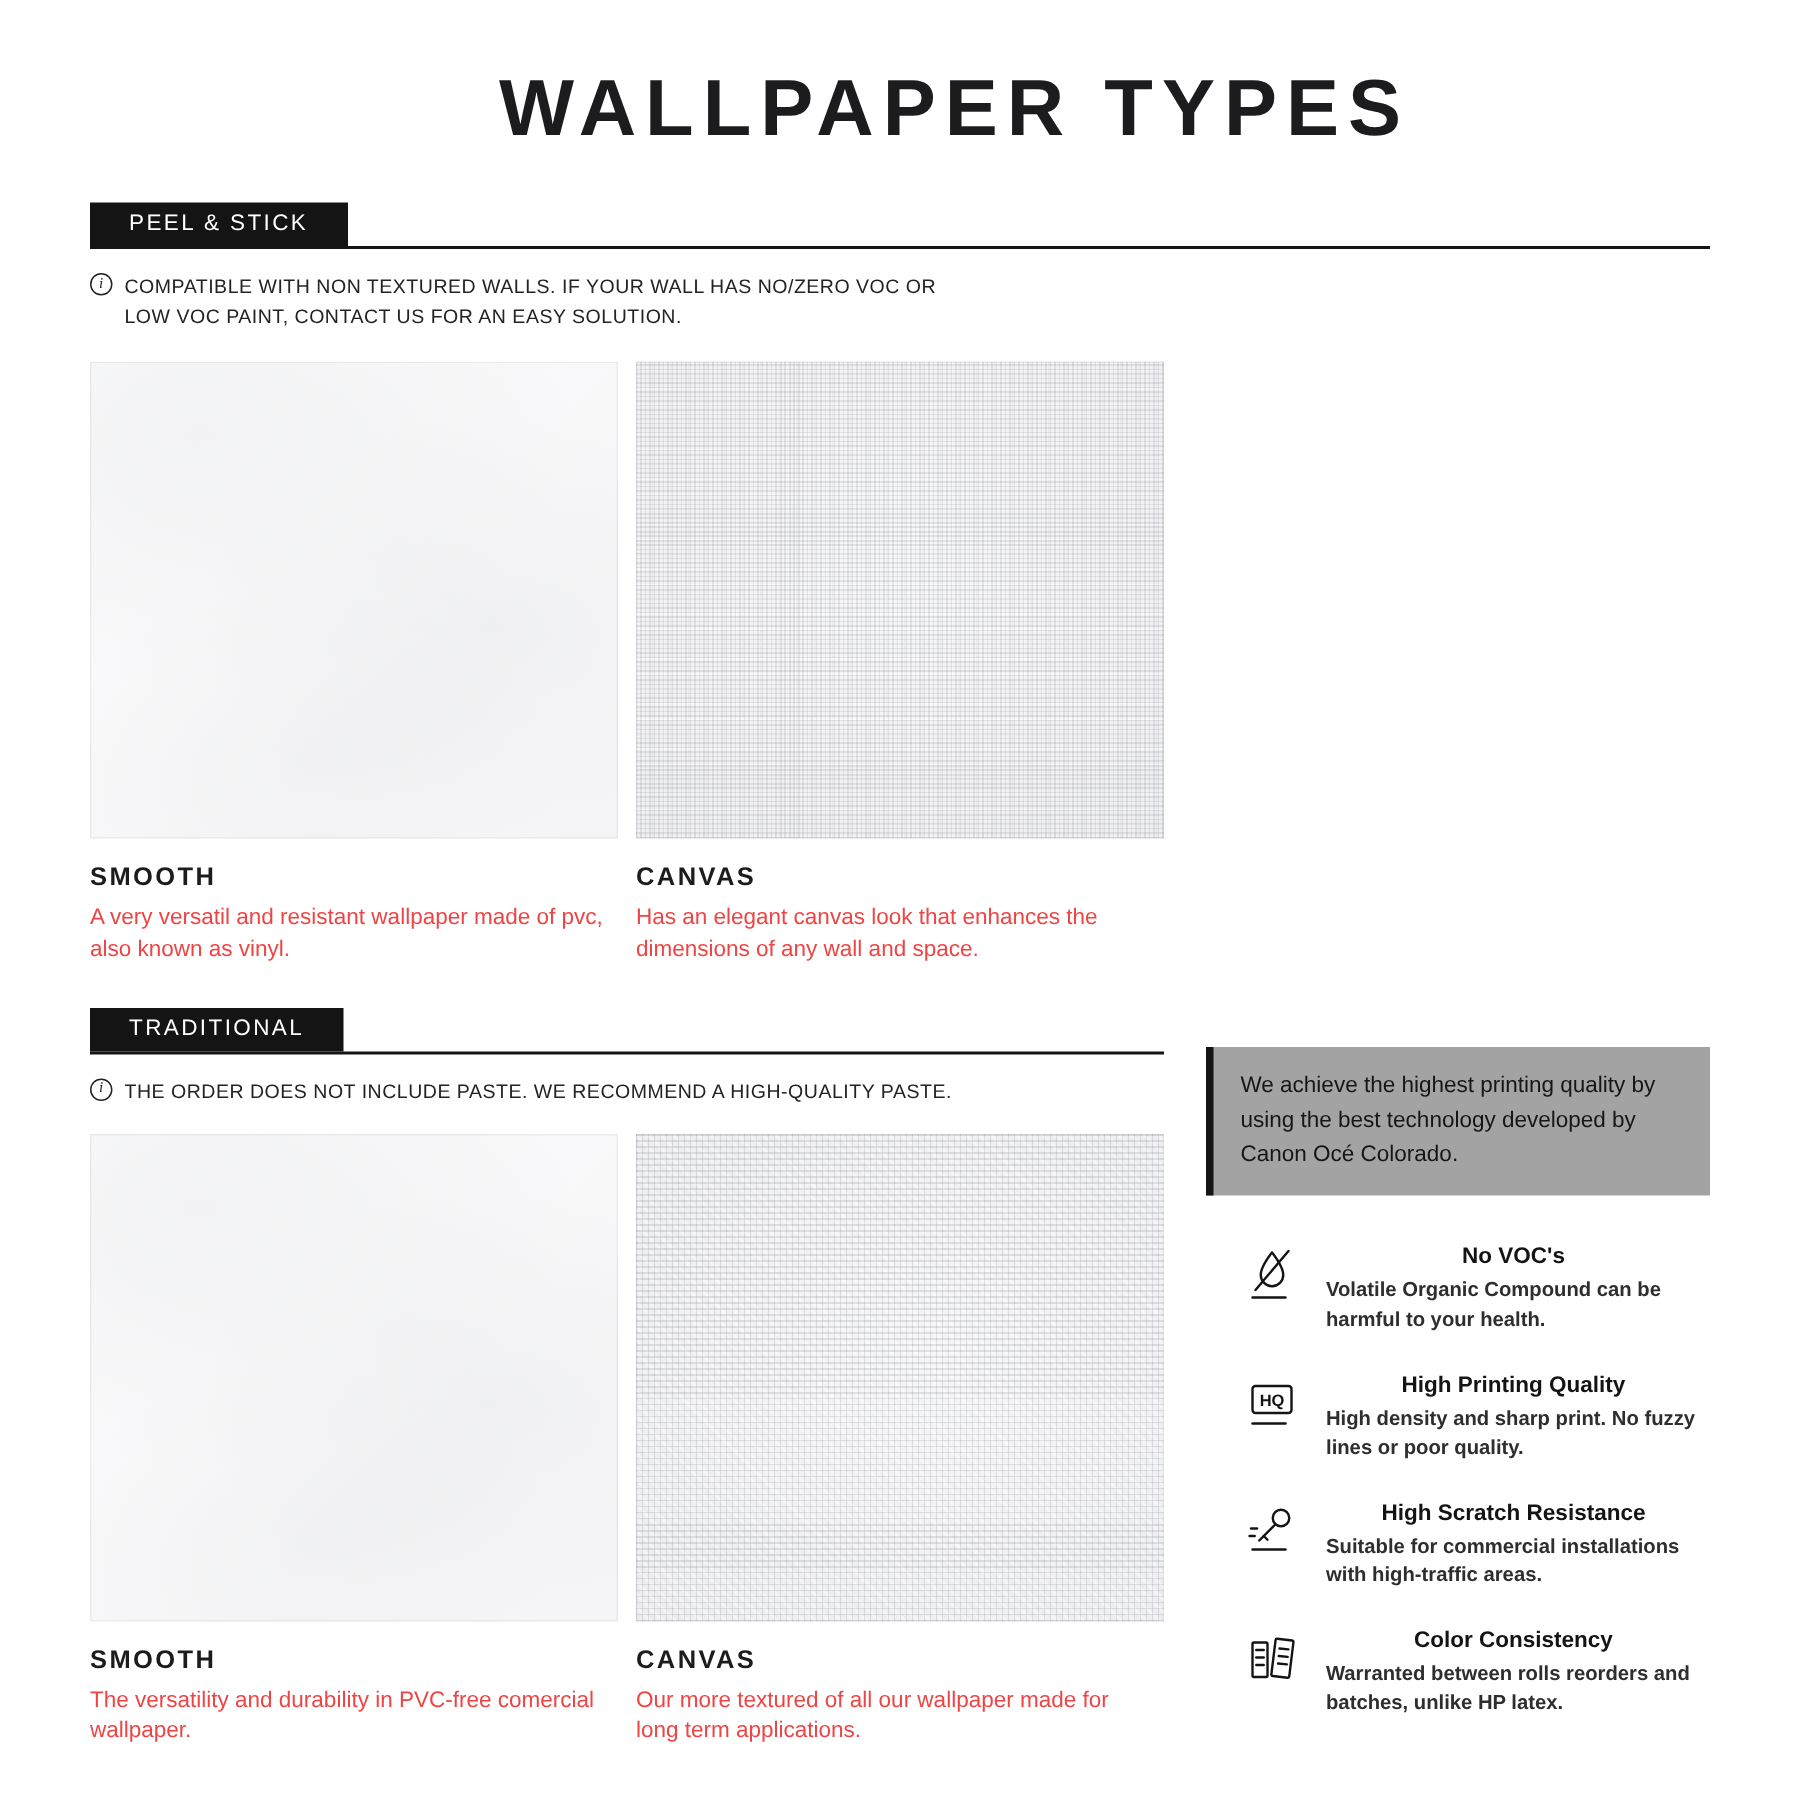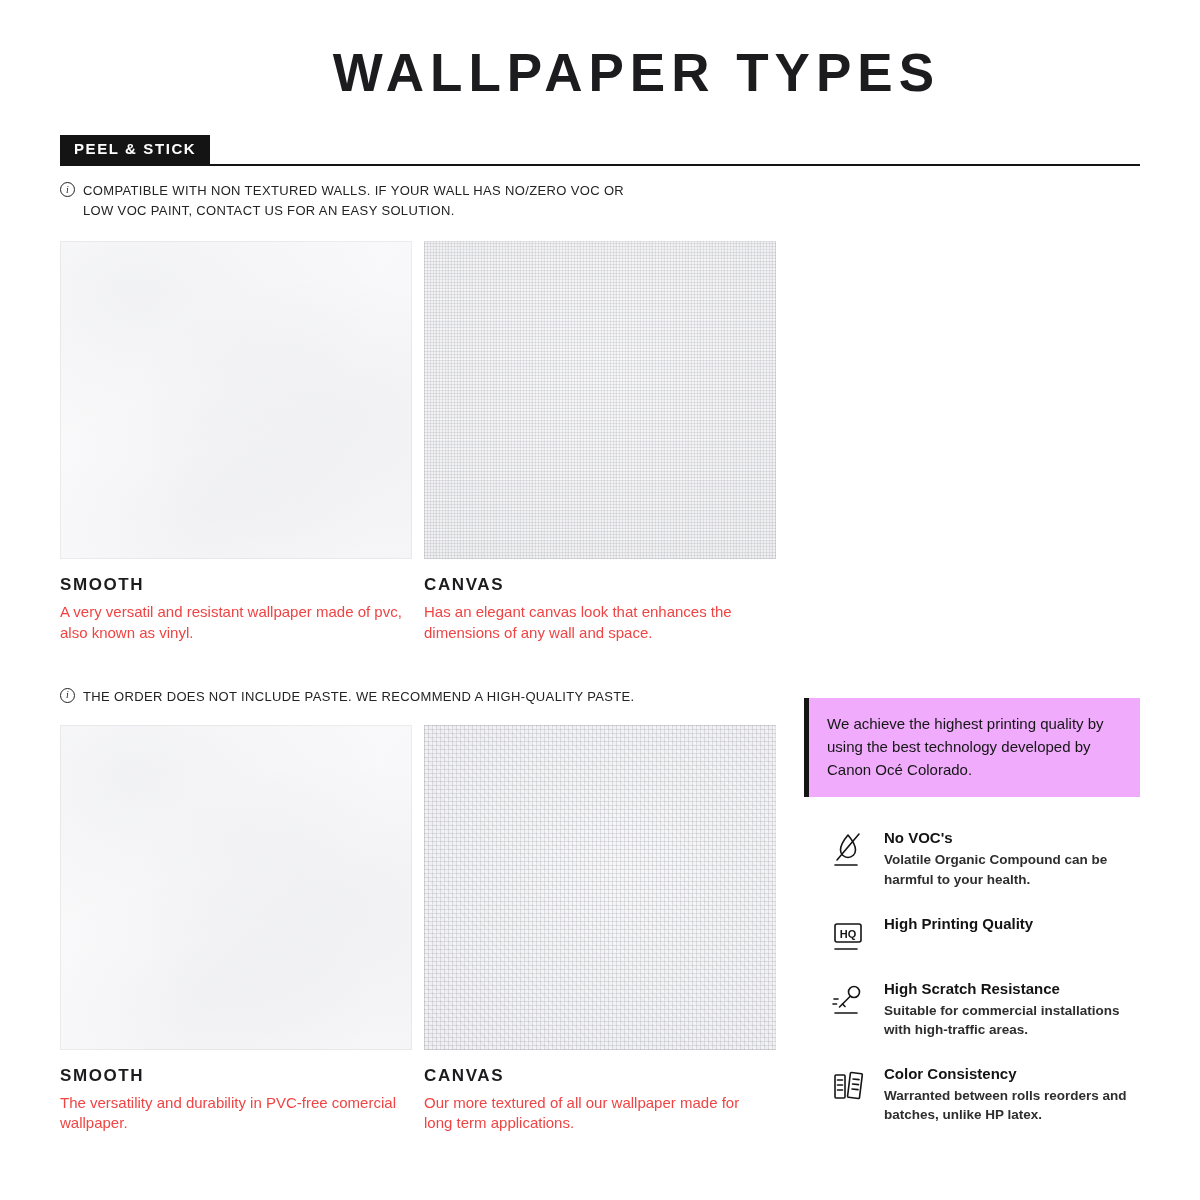--- a/index.html
+++ b/index.html
@@ -23,24 +23,24 @@
     letter-spacing: 6px;
     color: #1c1c1e;
   }
 
   
   .section-head { border-bottom: 2px solid #141414; line-height: 0; }
   .section-label {
     display: inline-block;
     background: #141414;
     color: #ffffff;
-    font-weight: 700;
+    font-weight: 400;
     font-size: 15px;
     letter-spacing: 1.6px;
-    padding: 5px 14px 6px;
+    padding: 5px 26px 6px;
     line-height: 1.2;
   }
 
   
   .note {
     display: flex;
     gap: 8px;
     margin-top: 15px;
     font-size: 13px;
     letter-spacing: .35px;
@@ -119,39 +119,39 @@
     line-height: 1.38;
     color: #ef4444;
     max-width: 345px;
   }
 
   
   .bottom { display: grid; grid-template-columns: 716px 336px; gap: 28px; margin-top: 28px; }
 
   .quality-box {
     margin-top: 26px;
-    background: #f0abfc;
+    background: #a3a3a3;
     border-left: 5px solid #141414;
     padding: 14px 18px 16px;
     font-size: 15px;
     line-height: 1.55;
     color: #161616;
   }
   .quality-box p { margin: 0; }
 
   .features {
     margin-top: 32px;
     padding-left: 24px;
     display: flex;
     flex-direction: column;
     gap: 25px;
   }
   .feature { display: flex; gap: 16px; }
   .feature-icon { flex: none; width: 40px; height: 40px; }
-  .feature-body h4 { margin: 0 0 4px; font-size: 15px; font-weight: 700; color: #141414; }
+  .feature-body h4 { margin: 0 0 4px; font-size: 15px; font-weight: 700; color: #141414; text-align: center; }
   .feature-body p { margin: 0; font-size: 13.5px; line-height: 1.45; color: #2e2e2e; max-width: 250px; font-weight: bold; }
 </style>
 </head>
 <body>
 
 <div class="page">
 
   <h1 class="page-title">WALLPAPER TYPES</h1>
 
   <section>
@@ -178,20 +178,23 @@
           <h3>CANVAS</h3>
           <p>Has an elegant canvas look that enhances the dimensions of any wall and space.</p>
         </figcaption>
       </figure>
     </div>
   </section>
 
   <div class="bottom">
 
     <section>
+      <div class="section-head">
+        <span class="section-label">TRADITIONAL</span>
+      </div>
 
       <div class="note">
         <span class="info-badge">i</span>
         <span>THE ORDER DOES NOT INCLUDE PASTE. WE RECOMMEND A HIGH-QUALITY PASTE.</span>
       </div>
 
       <div class="swatch-row-2">
         <figure class="swatch-card">
           <div class="swatch tall tex-smooth"></div>
           <figcaption class="caption">
@@ -233,20 +236,21 @@
         <div class="feature">
           <span class="feature-icon">
             <svg viewBox="0 0 40 40" width="40" height="40" fill="none" stroke="#141414" stroke-width="1.6" stroke-linecap="round" stroke-linejoin="round">
               <rect x="7" y="9" width="26" height="18" rx="2"></rect>
               <text x="20" y="22.5" text-anchor="middle" font-size="11" font-weight="bold" fill="#141414" stroke="none" font-family="Liberation Sans, sans-serif">HQ</text>
               <line x1="7" y1="34" x2="29" y2="34"></line>
             </svg>
           </span>
           <div class="feature-body">
             <h4>High Printing Quality</h4>
+            <p>High density and sharp print. No fuzzy lines or poor quality.</p>
           </div>
         </div>
 
         <div class="feature">
           <span class="feature-icon">
             <svg viewBox="0 0 40 40" width="40" height="40" fill="none" stroke="#141414" stroke-width="1.6" stroke-linecap="round" stroke-linejoin="round">
               <circle cx="26" cy="12" r="5.5"></circle>
               <line x1="22" y1="16.5" x2="11.5" y2="27"></line>
               <line x1="14.5" y1="24" x2="17" y2="26.5"></line>
               <line x1="6" y1="19" x2="10" y2="19"></line>

